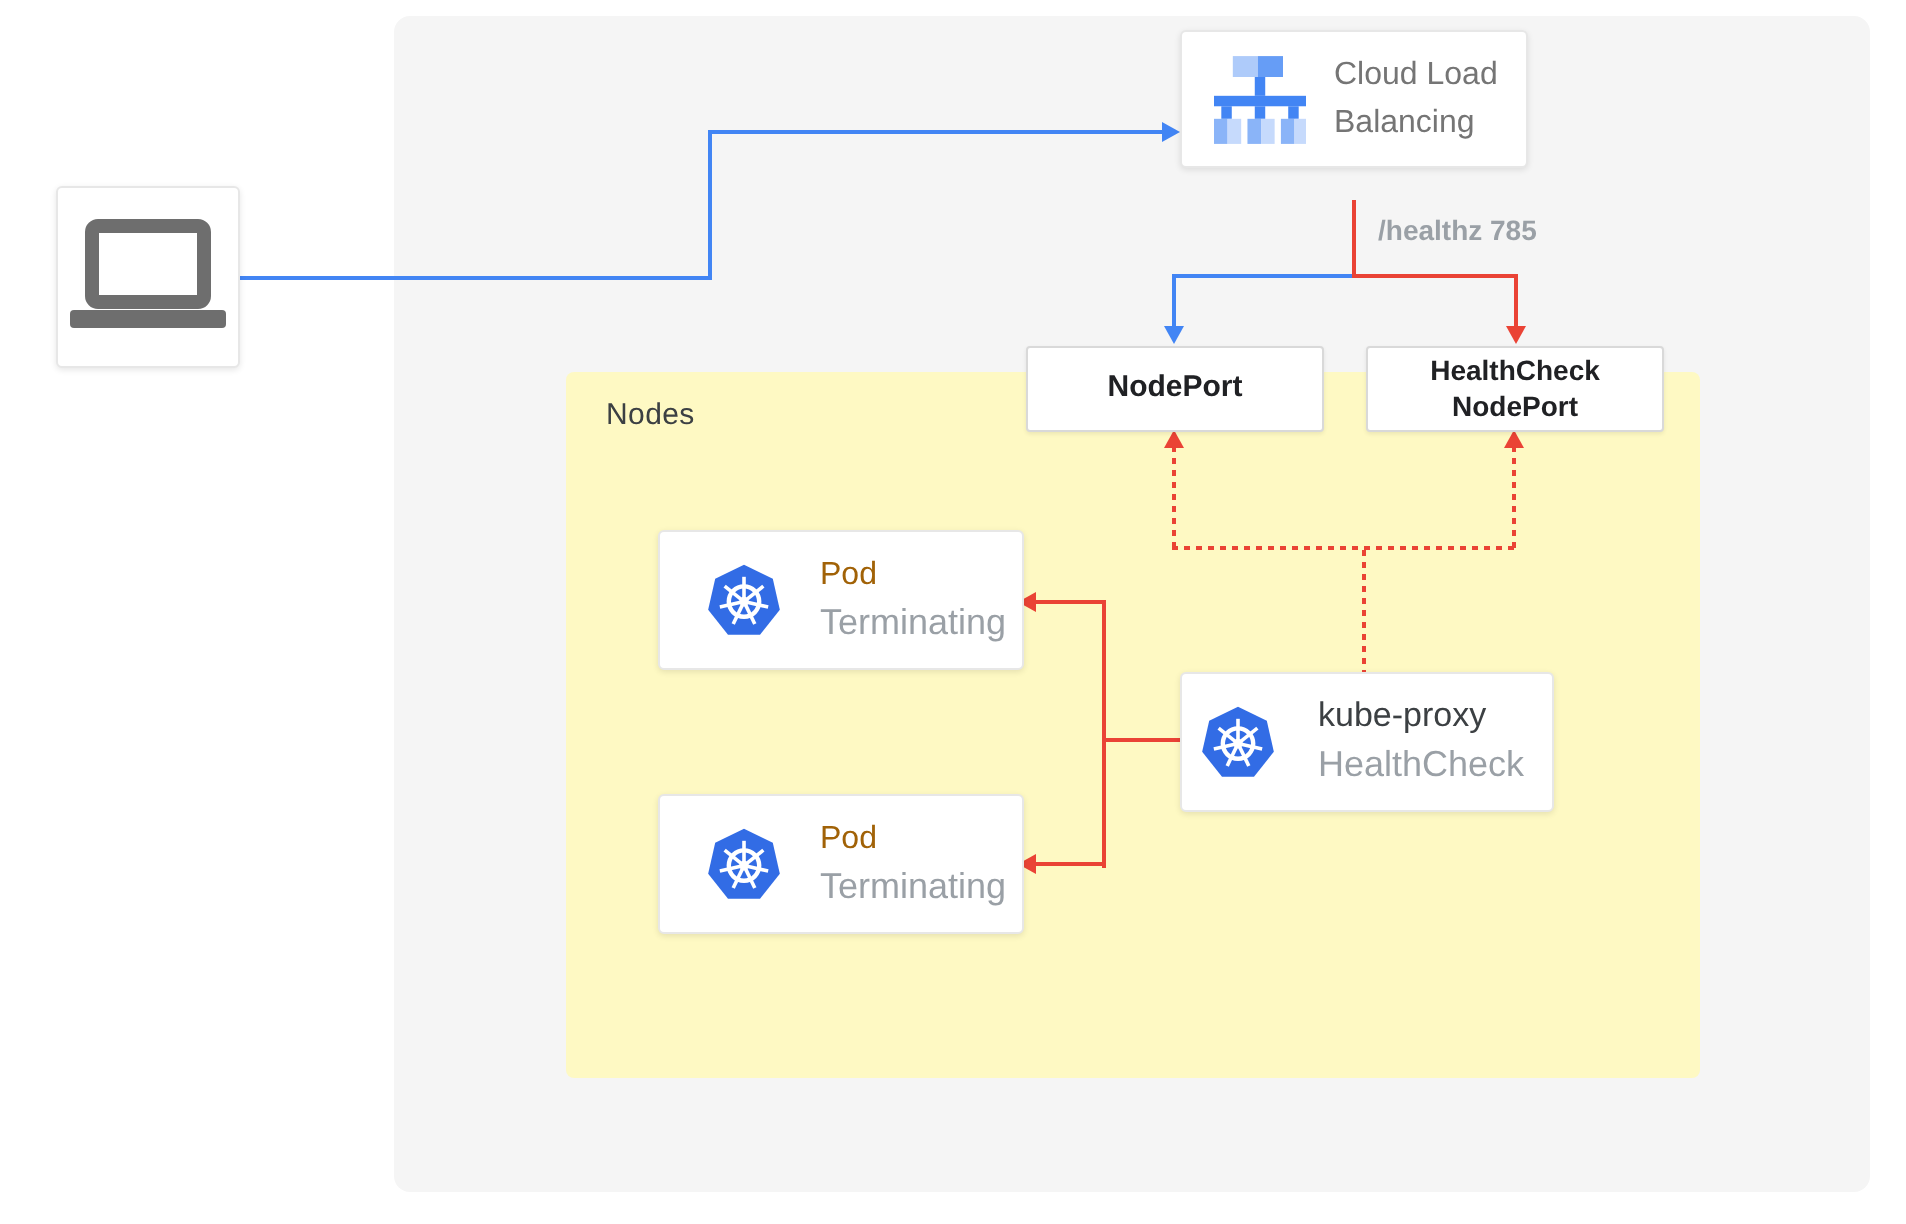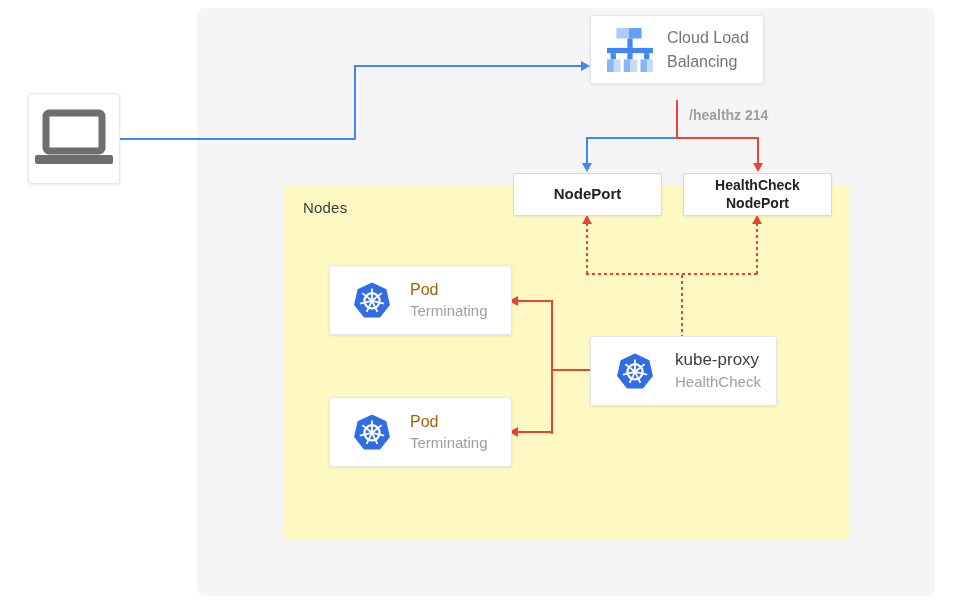--- a/index.html
+++ b/index.html
@@ -32,21 +32,21 @@
     text-align: center;
     font-weight: bold; font-size: 15px; color: #202124;
     line-height: 1.25;
   }
   .hc-label { font-size: 14px; }
   .clb-label {
     font-size: 16px; color: #757575; line-height: 1.45;
     width: 92px; margin-left: 14px;
   }
   .res-title { font-size: 16px; color: #a16207; line-height: 1.35; }
-  .res-sub   { font-size: 15px; color: #9aa0a6; line-height: 1.35; }
+  .res-sub   { font-size: 18px; color: #9aa0a6; line-height: 1.35; }
   .kp-title  { font-size: 17px; color: #3c4043; line-height: 1.35; }
   .healthz {
     position: absolute; left: 689px; top: 107px;
     font-size: 14px; font-weight: bold; color: #9aa0a6;
   }
   .line { position: absolute; }
   .blue { background: #4285f4; }
   .red  { background: #ea4335; }
   .dotv { position: absolute; width: 2px;
     background-image: repeating-linear-gradient(to bottom, #ea4335 0 3px, transparent 3px 6px); }
@@ -77,21 +77,21 @@
   <div class="arr arr-right-blue" style="left:581px; top:61px;"></div>
 
   <div class="line red" style="left:676px; top:100px; width:2px; height:39px;"></div>
   <div class="line blue" style="left:586px; top:137px; width:90px; height:2px;"></div>
   <div class="line blue" style="left:586px; top:137px; width:2px; height:28px;"></div>
   <div class="arr arr-down-blue" style="left:582px; top:163px;"></div>
   <div class="line red" style="left:676px; top:137px; width:83px; height:2px;"></div>
   <div class="line red" style="left:757px; top:137px; width:2px; height:28px;"></div>
   <div class="arr arr-down-red" style="left:753px; top:163px;"></div>
 
-  <div class="healthz">/healthz 214</div>
+  <div class="healthz">/healthz 785</div>
 
   <div class="line red" style="left:552px; top:369px; width:38px; height:2px;"></div>
   <div class="line red" style="left:551px; top:300px; width:2px; height:134px;"></div>
   <div class="line red" style="left:518px; top:300px; width:35px; height:2px;"></div>
   <div class="arr arr-left-red" style="left:509px; top:296px;"></div>
   <div class="line red" style="left:518px; top:431px; width:35px; height:2px;"></div>
   <div class="arr arr-left-red" style="left:509px; top:427px;"></div>
 
   <div class="dotv" style="left:681px; top:275px; height:61px;"></div>
   <div class="doth" style="left:586px; top:273px; width:173px;"></div>
@@ -177,21 +177,21 @@
         </g>
         <circle cx="50" cy="52" r="6" fill="#ffffff"></circle>
       </svg>
     </span>
     <div style="margin-left:18px;">
       <div class="res-title">Pod</div>
       <div class="res-sub">Terminating</div>
     </div>
   </div>
 
-  <div class="card" style="left:590px; top:336px; width:187px; height:70px; padding-left:24px;">
+  <div class="card" style="left:590px; top:336px; width:187px; height:70px; padding-left:8px;">
     <span class="icon-wrap k8s">
       <svg width="40" height="40" viewBox="0 0 100 100">
         <polygon points="50,6 14,23.3 5.2,62.2 30,93.5 70,93.5 94.8,62.2 86,23.3" fill="#326ce5"></polygon>
         <circle cx="50" cy="52" r="19" fill="none" stroke="#ffffff" stroke-width="5.5"></circle>
         <g stroke="#ffffff" stroke-width="4.5">
           <line x1="50" y1="52" x2="50" y2="21"></line>
           <line x1="50" y1="52" x2="25.8" y2="32.7"></line>
           <line x1="50" y1="52" x2="19.8" y2="58.9"></line>
           <line x1="50" y1="52" x2="36.5" y2="79.9"></line>
           <line x1="50" y1="52" x2="63.5" y2="79.9"></line>

